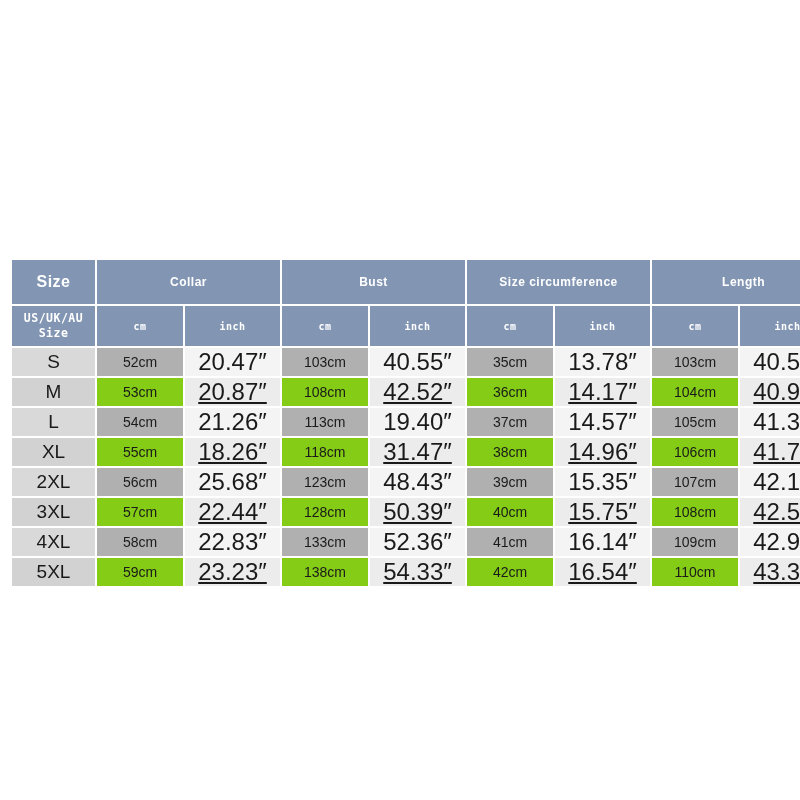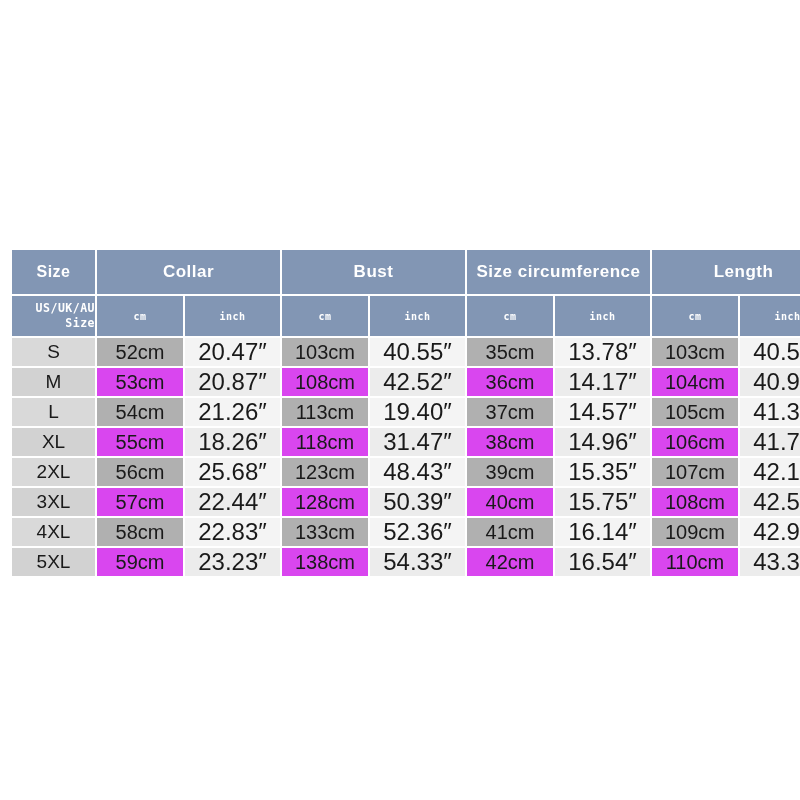--- a/index.html
+++ b/index.html
@@ -10,21 +10,21 @@
     width: 800px;
     height: 800px;
     background: #ffffff;
     font-family: "Liberation Sans", sans-serif;
     overflow: hidden;
   }
 
   #chart-wrap {
     position: absolute;
     left: 10px;
-    top: 248px;
+    top: 258px;
     width: 780px;
   }
 
   table.size-chart {
     border-collapse: separate;
     border-spacing: 2px;
     width: 780px;
     table-layout: fixed;
   }
 
@@ -35,68 +35,67 @@
     white-space: nowrap;
     overflow: hidden;
   }
 
   
   .hdr-group {
     background: #8296b4;
     color: #ffffff;
     font-family: "Liberation Sans", sans-serif;
     font-weight: bold;
-    font-size: 17px;
+    font-size: 12px;
     letter-spacing: 0.5px;
     height: 44px;
   }
   .hdr-group.size-cell {
     font-size: 16px;
   }
 
   
   .hdr-sub {
     background: #8296b4;
     color: #ffffff;
     font-family: "DejaVu Sans Mono", "Liberation Mono", monospace;
     font-weight: bold;
     font-size: 10px;
     height: 40px;
     letter-spacing: 0.5px;
   }
   .hdr-sub.sizelabel {
     font-size: 11.5px;
     line-height: 15px;
-    text-align: right;
   }
 
   
   .cell {
     height: 25px;
     font-size: 19px;
     color: #1a1a1a;
     font-family: "Liberation Sans", sans-serif;
   }
   .cell.size-col {
     font-size: 19px;
   }
   .cell.cm-col {
-    font-size: 20px;
+    font-size: 14px;
   }
   .cell.inch-col {
     font-size: 24px;
   }
 
   
   .sz-a { background: #d9d9d9; }
   .sz-b { background: #d2d2d2; }
   .cm-a { background: #b0b0b0; }
-  .cm-b { background: #d946ef; }
+  .cm-b { background: #84cc16; }
   .in-a { background: #f4f4f4; }
-  .in-b { background: #ececec; }
+  .in-b { background: #ececec; text-decoration: underline; }
 </style>
 </head>
 <body>
 
 <div id="chart-wrap">
   <table class="size-chart">
     <colgroup>
       <col style="width:83px">
       <col style="width:86px">
         <col style="width:95px">

